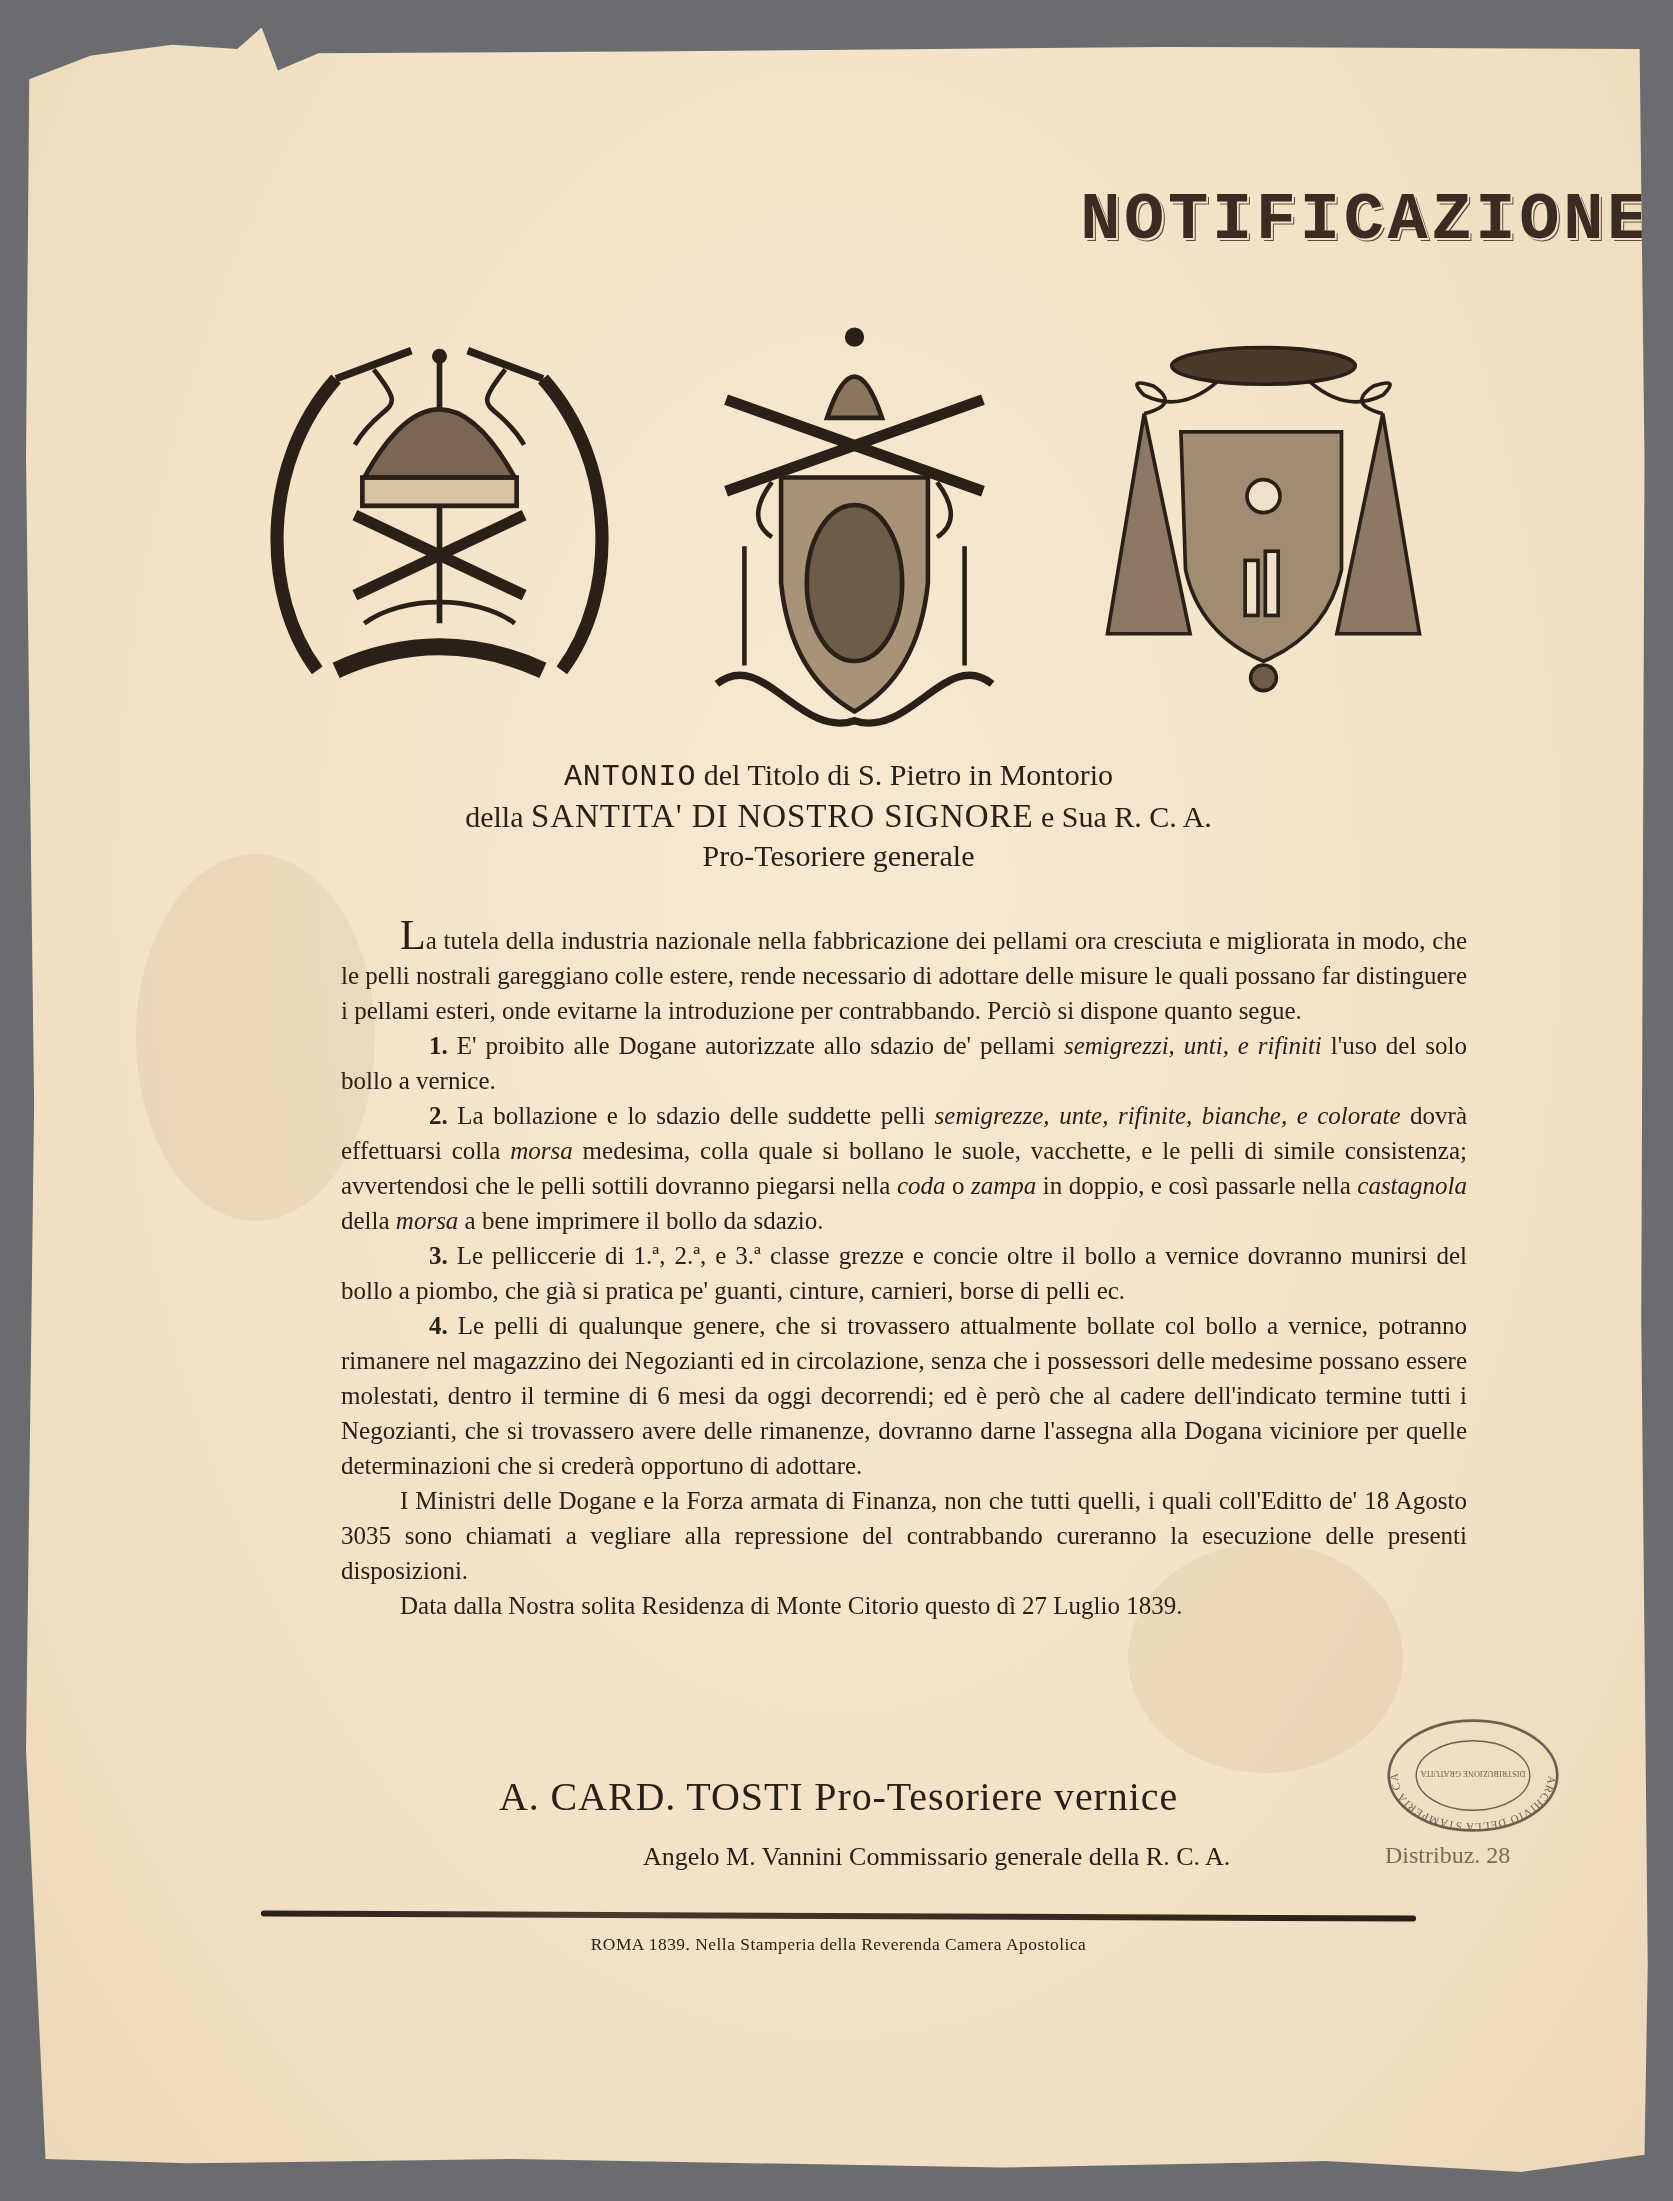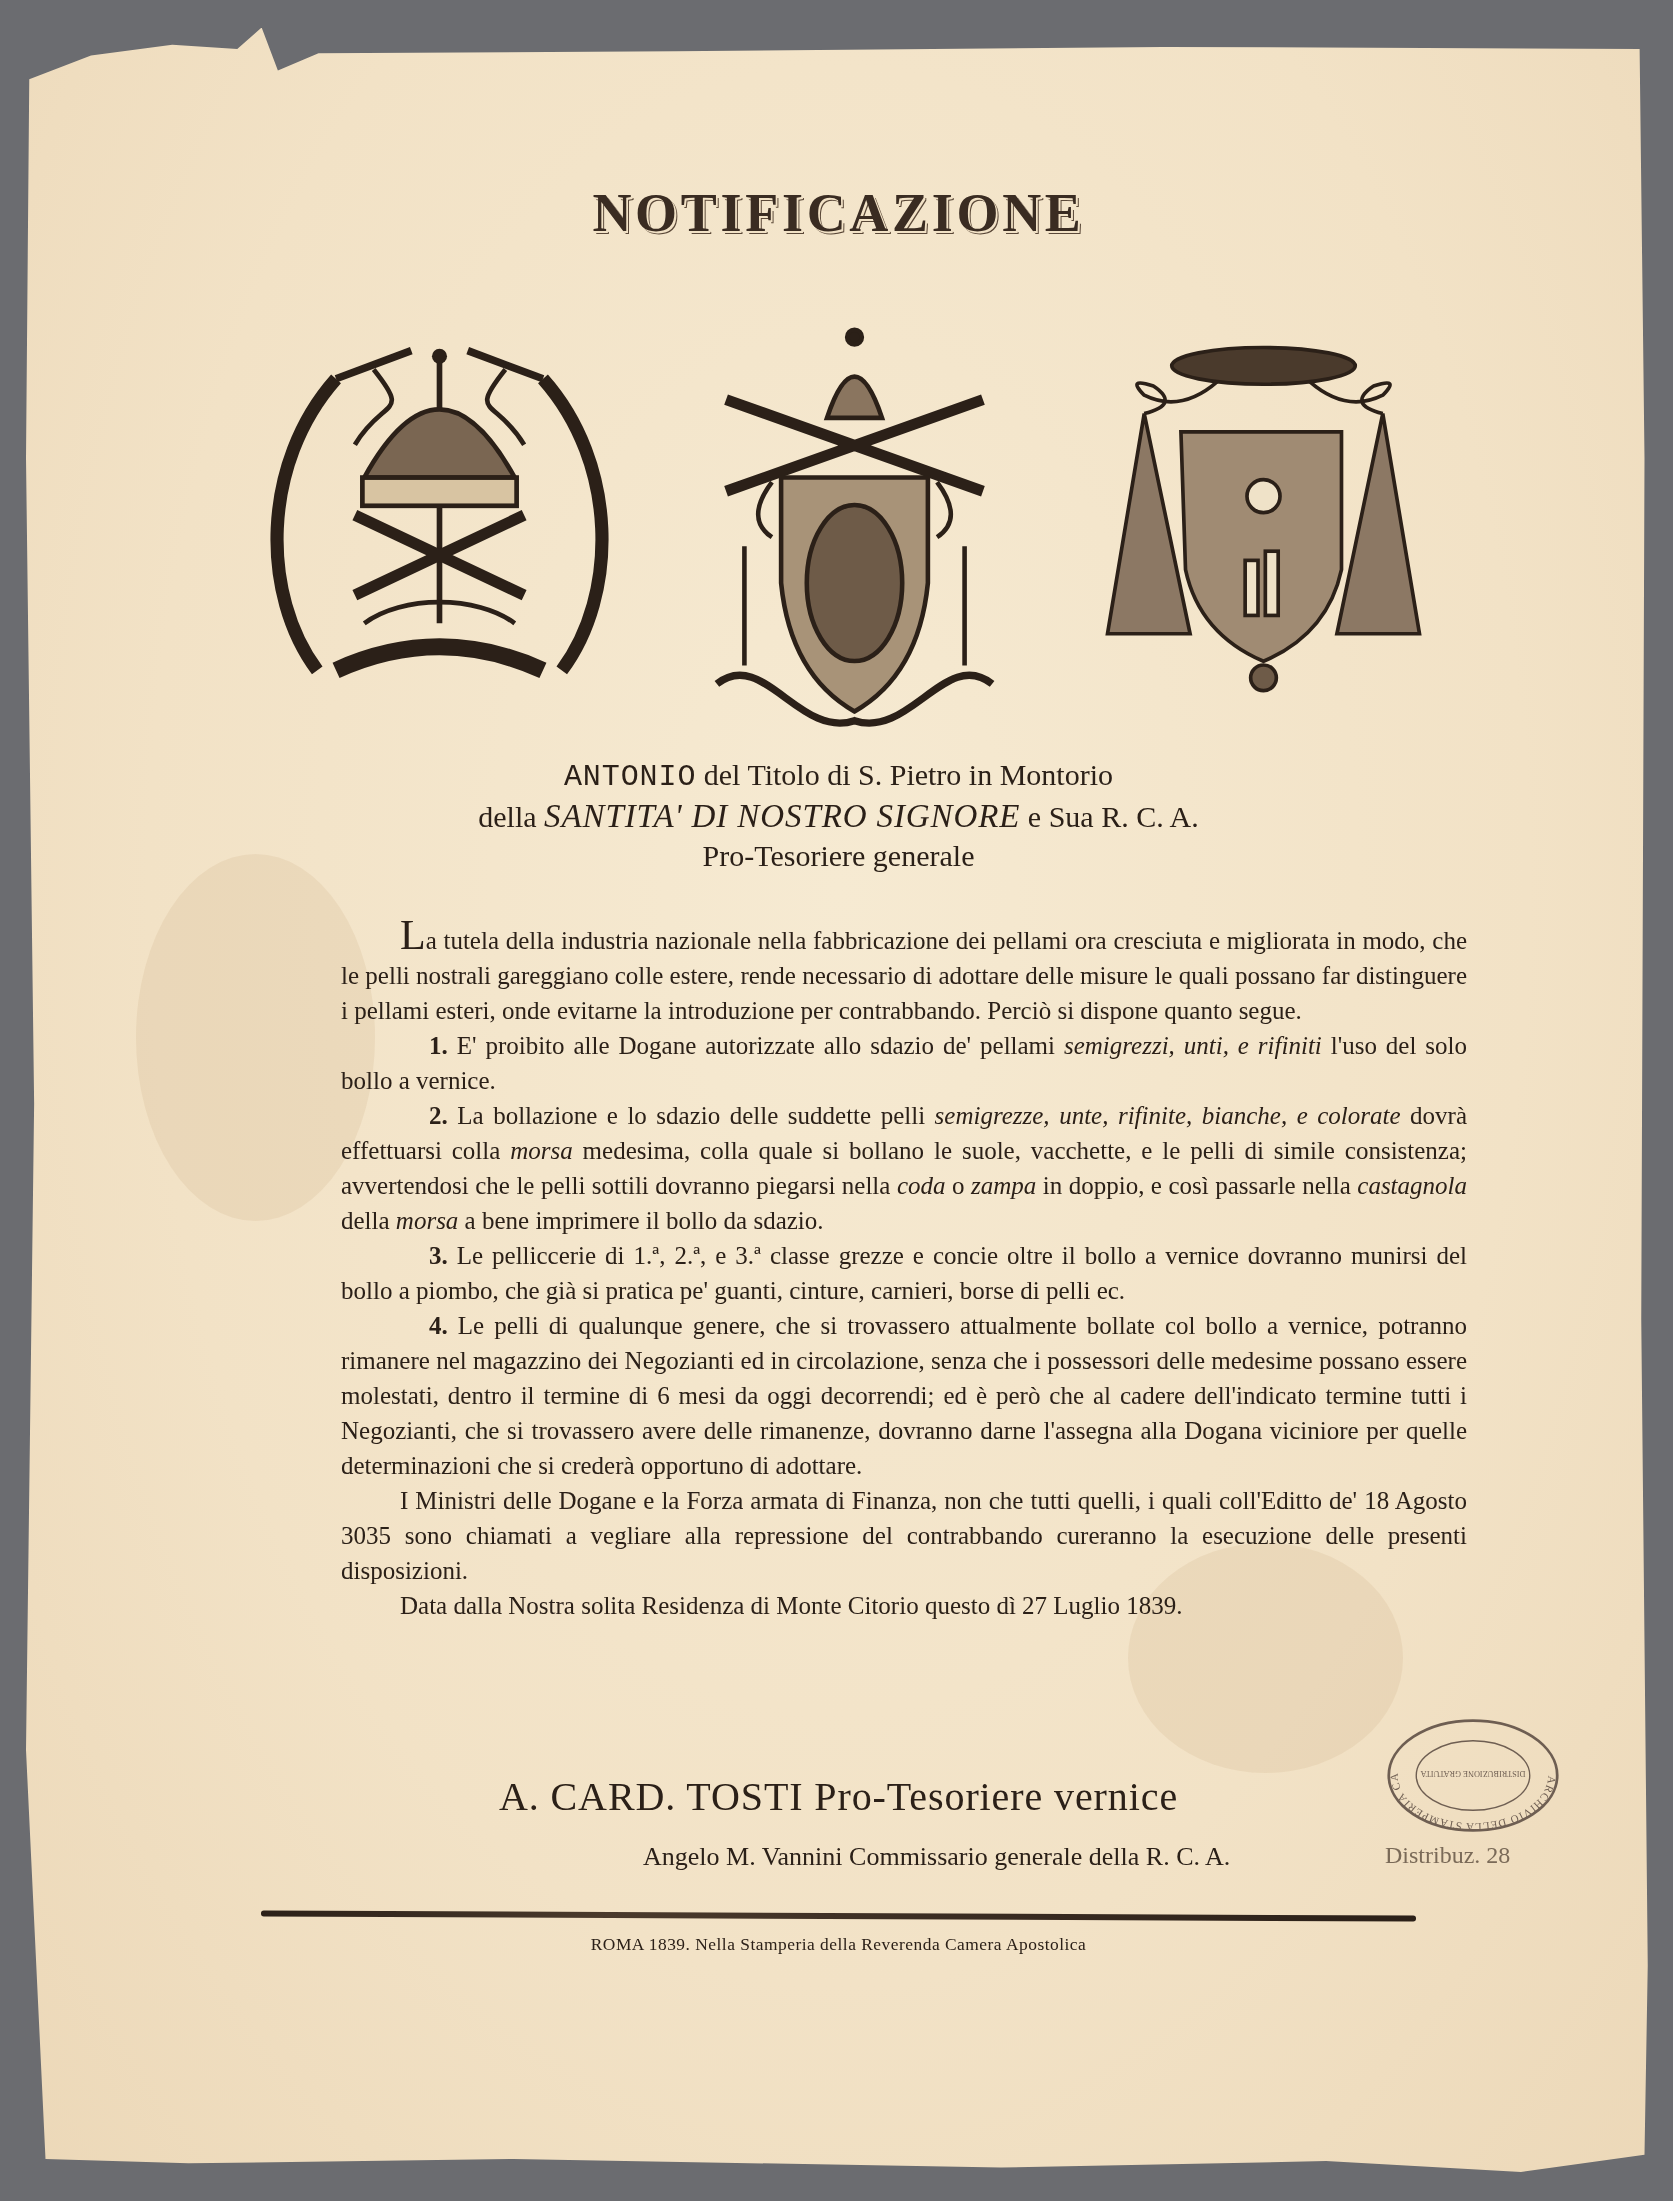--- a/index.html
+++ b/index.html
@@ -12,35 +12,35 @@
   .paper {
     position: absolute;
     left: 26px; top: 27.5px; width: 1625px; height: 2153px;
     background: radial-gradient(ellipse at 50% 40%, #f6ead2 0%, #f2e2c6 60%, #ecd8b8 100%);
     clip-path: polygon(0.2% 2.4%, 4% 1.3%, 9% 0.8%, 13% 1.0%, 14.5% 0.0%, 15.5% 2.0%, 18% 1.2%, 40% 1.1%, 70% 0.9%, 99.3% 1.0%, 99.6% 20%, 99.4% 60%, 99.8% 90%, 99.6% 98.8%, 92% 99.6%, 80% 99.1%, 60% 99.4%, 30% 99.0%, 10% 99.2%, 1.2% 99.0%, 0.0% 80%, 0.5% 50%, 0.0% 20%);
     box-shadow: 0 0 11px rgba(0,0,0,.35);
     color: #2b2018;
   }
   .title {
     position: absolute; top: 154px; left: 0; width: 100%;
-    text-align: center;
-    font-family: Liberation Serif, serif;
+    text-align: right;
+    font-family: Liberation Mono, monospace;
     font-weight: bold;
-    font-size: 54px; letter-spacing: 3.7px;
+    font-size: 67px; letter-spacing: 3.7px;
     color: #3a2c22;
     text-shadow: 1.8px 1.8px 0 #f2e2c6, 2.8px 2.8px 0 #5a4838;
   }
   .emblem { position: absolute; }
   .emblem svg { width: 100%; height: 100%; }
   .header-block {
     position: absolute; top: 727px; left: 0; width: 100%;
     text-align: center; line-height: 39px; font-size: 30px;
   }
   .header-block .caps { letter-spacing: 0.9px; font-family: Liberation Mono, monospace; }
-  .header-block .ital { font-style: italic; font-size: 33px; letter-spacing: 0.9px; }
+  .header-block .ital { font-size: 33px; letter-spacing: 0.9px; }
   .body-text {
     position: absolute; top: 895px; left: 277px; width: 1126px;
     font-size: 25px; line-height: 35px; text-align: justify; margin-left: 38px;
   }
   .body-text p { margin: 0; }
   .indent { text-indent: 88px; }
   .indent-small { text-indent: 59px; }
   .dropcap { font-size: 42px; line-height: 0; }
   .i { font-style: italic; }
   .b { font-weight: bold; }

